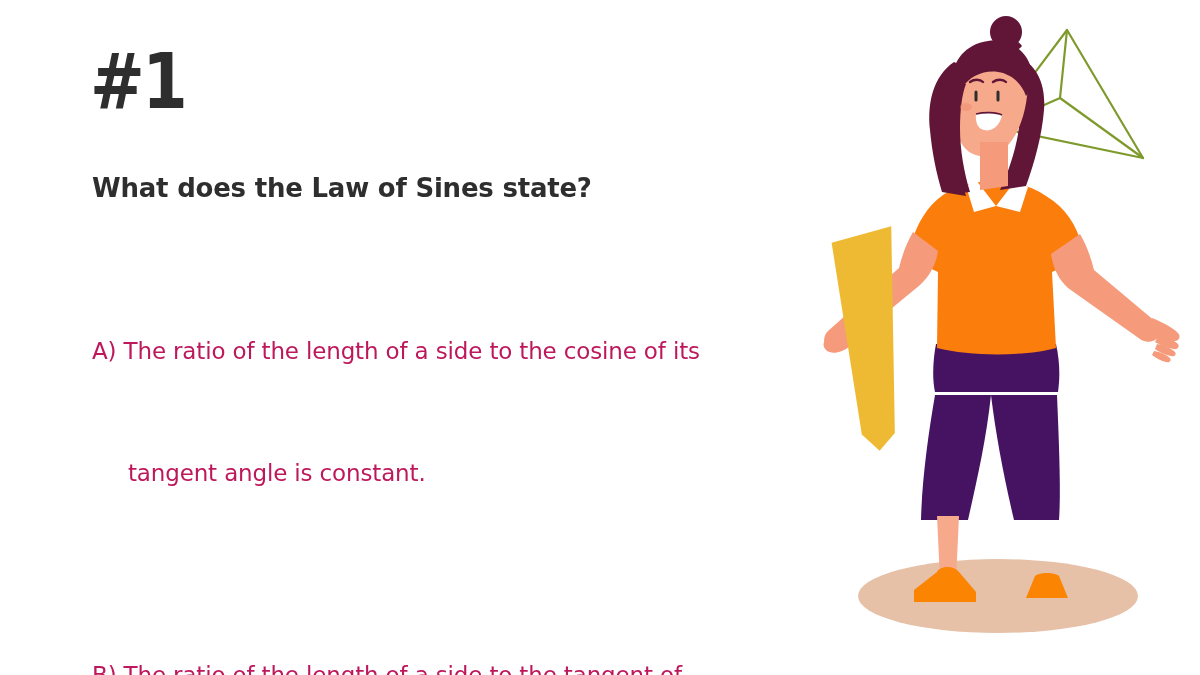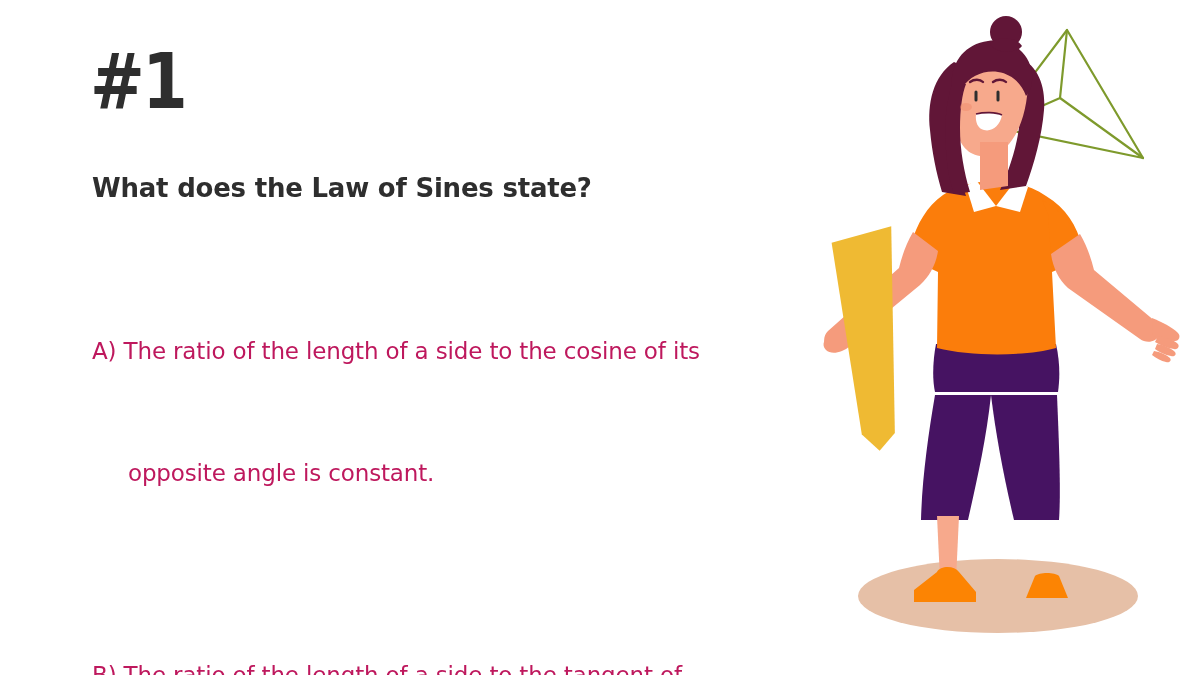--- a/index.html
+++ b/index.html
@@ -108,21 +108,21 @@
   <div id="content">
 
     <div id="question-number">#1</div>
 
     <div id="question-title">What does the Law of Sines state?</div>
 
     <div id="options">
 
       <div class="option">
         <span class="opt-line">A) The ratio of the length of a side to the cosine of its</span>
-        <span class="opt-line indent">opposite angle is constant.</span>
+        <span class="opt-line indent">tangent angle is constant.</span>
       </div>
 
       <div class="option">
         <span class="opt-line">B) The ratio of the length of a side to the tangent of</span>
         
       </div>
 
     </div>
   </div>
 

